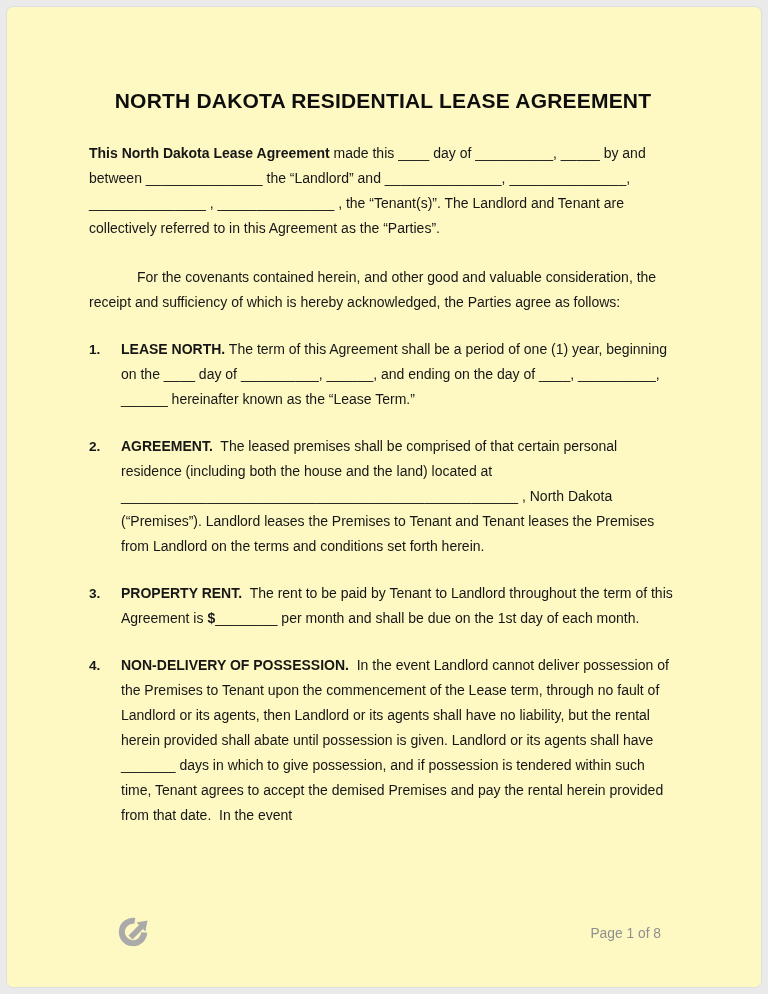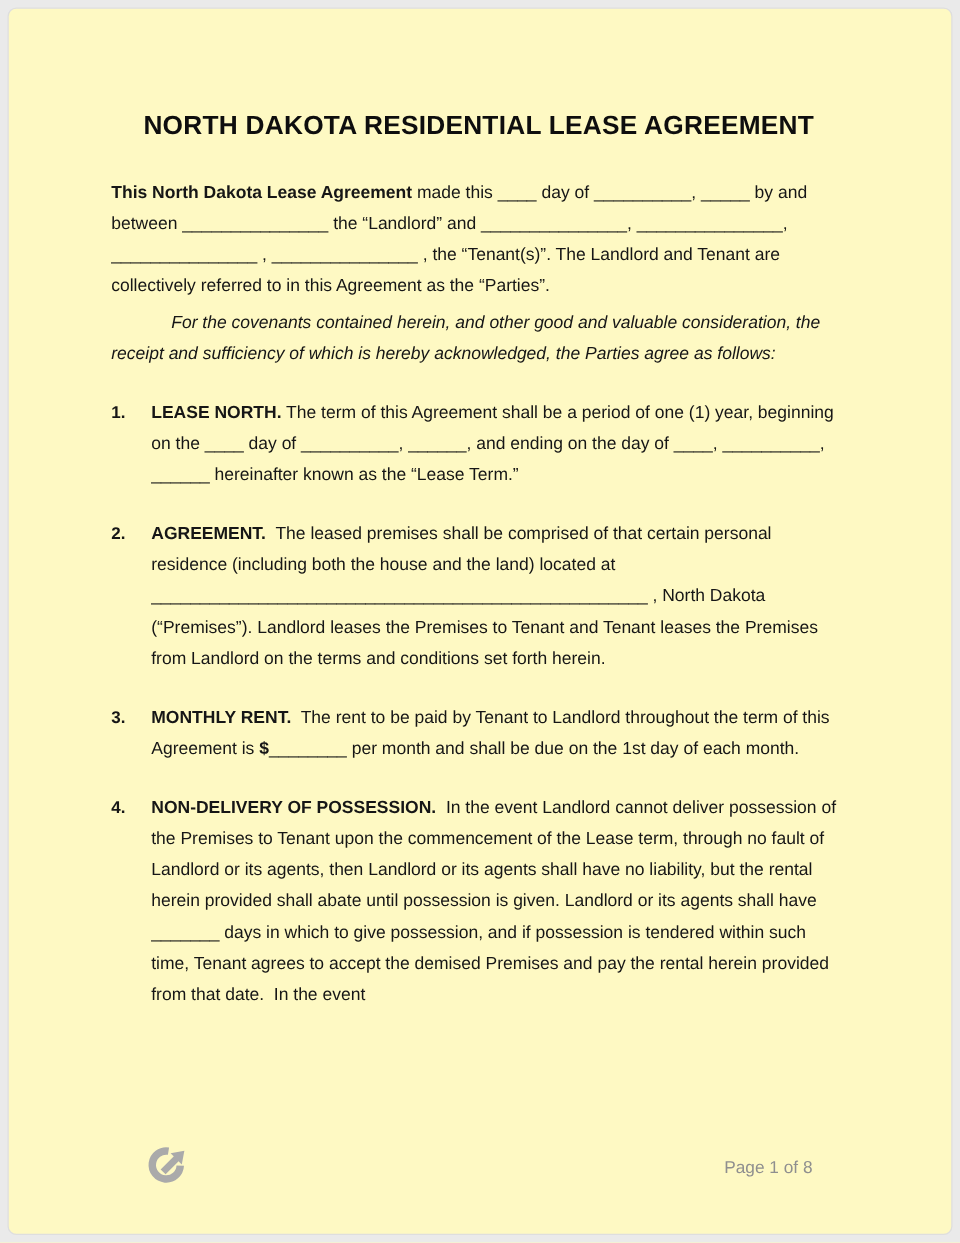--- a/index.html
+++ b/index.html
@@ -46,23 +46,22 @@
     line-height: 16px;
   }
   .para {
     margin: 0;
     font-size: 14px;
     line-height: 25px;
     white-space: pre-wrap;
   }
   .intro { margin-top: 29px; }
   .covenants {
-    margin-top: 4px;
+    margin-top: 24px;
     text-indent: 48px;
-    font-style: italic;
   }
   .section {
     position: relative;
     padding-left: 32px;
     margin-top: 22px;
   }
   .section .num {
     position: absolute;
     left: 0;
     top: 0;
@@ -73,21 +72,21 @@
   b { font-weight: bold; }
   .footer-logo {
     position: absolute;
     left: 110px;
     top: 901px;
     width: 36px;
     height: 44px;
   }
   .page-indicator {
     position: absolute;
-    right: 111px;
+    right: 100px;
     top: 918px;
     font-size: 13.8px;
     color: #8f8f8f;
     line-height: 18px;
   }
 </style>
 </head>
 <body>
 
 <div class="page">
@@ -105,21 +104,21 @@
       <p class="para"><b>LEASE NORTH.</b><span> The term of this Agreement shall be a period of one (1) year, beginning on the ____ day of __________, ______, and ending on the day of ____, __________, ______ hereinafter known as the “Lease Term.”</span></p>
     </div>
 
     <div class="section">
       <span class="num">2.</span>
       <p class="para"><b>AGREEMENT.</b><span>  The leased premises shall be comprised of that certain personal residence (including both the house and the land) located at ___________________________________________________ , North Dakota (“Premises”). Landlord leases the Premises to Tenant and Tenant leases the Premises from Landlord on the terms and conditions set forth herein.</span></p>
     </div>
 
     <div class="section">
       <span class="num">3.</span>
-      <p class="para"><b>MONTHLY RENT.</b><span>  The rent to be paid by Tenant to Landlord throughout the term of this Agreement is </span><b>$</b><span>________ per month and shall be due on the 1st day of each month.</span></p>
+      <p class="para"><b>PROPERTY RENT.</b><span>  The rent to be paid by Tenant to Landlord throughout the term of this Agreement is </span><b>$</b><span>________ per month and shall be due on the 1st day of each month.</span></p>
     </div>
 
     <div class="section">
       <span class="num">4.</span>
       <p class="para"><b>NON-DELIVERY OF POSSESSION.</b><span>  In the event Landlord cannot deliver possession of the Premises to Tenant upon the commencement of the Lease term, through no fault of Landlord or its agents, then Landlord or its agents shall have no liability, but the rental herein provided shall abate until possession is given. Landlord or its agents shall have _______ days in which to give possession, and if possession is tendered within such time, Tenant agrees to accept the demised Premises and pay the rental herein provided from that date.  In the event</span></p>
     </div>
 
   </div>
 
   <div class="footer-logo">

